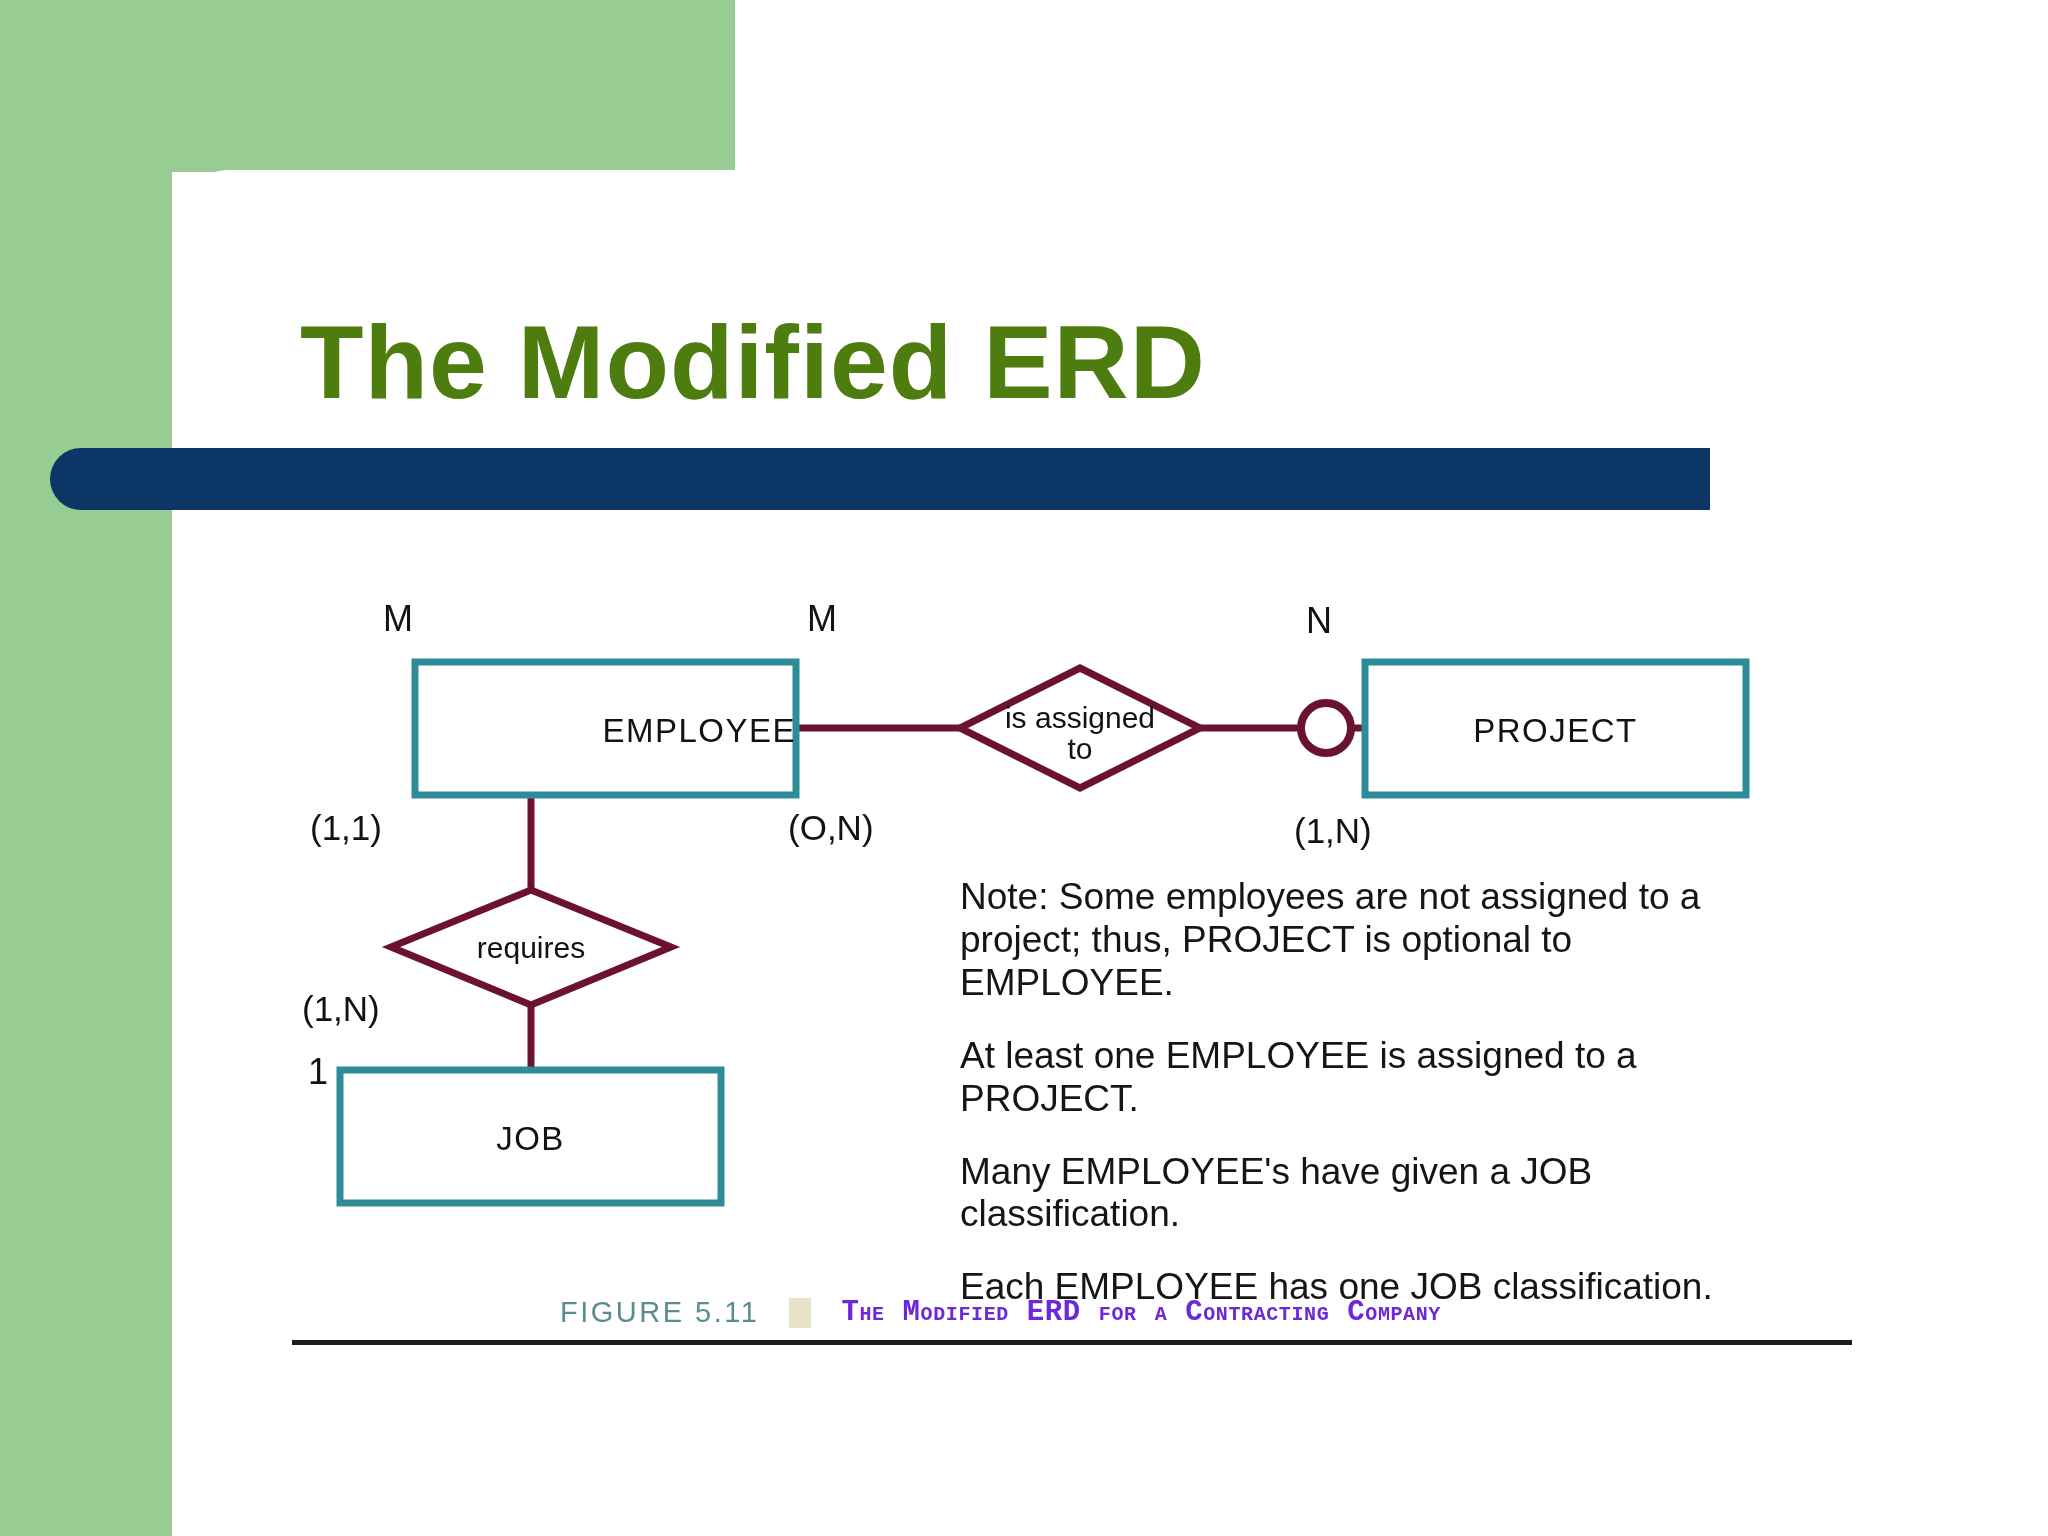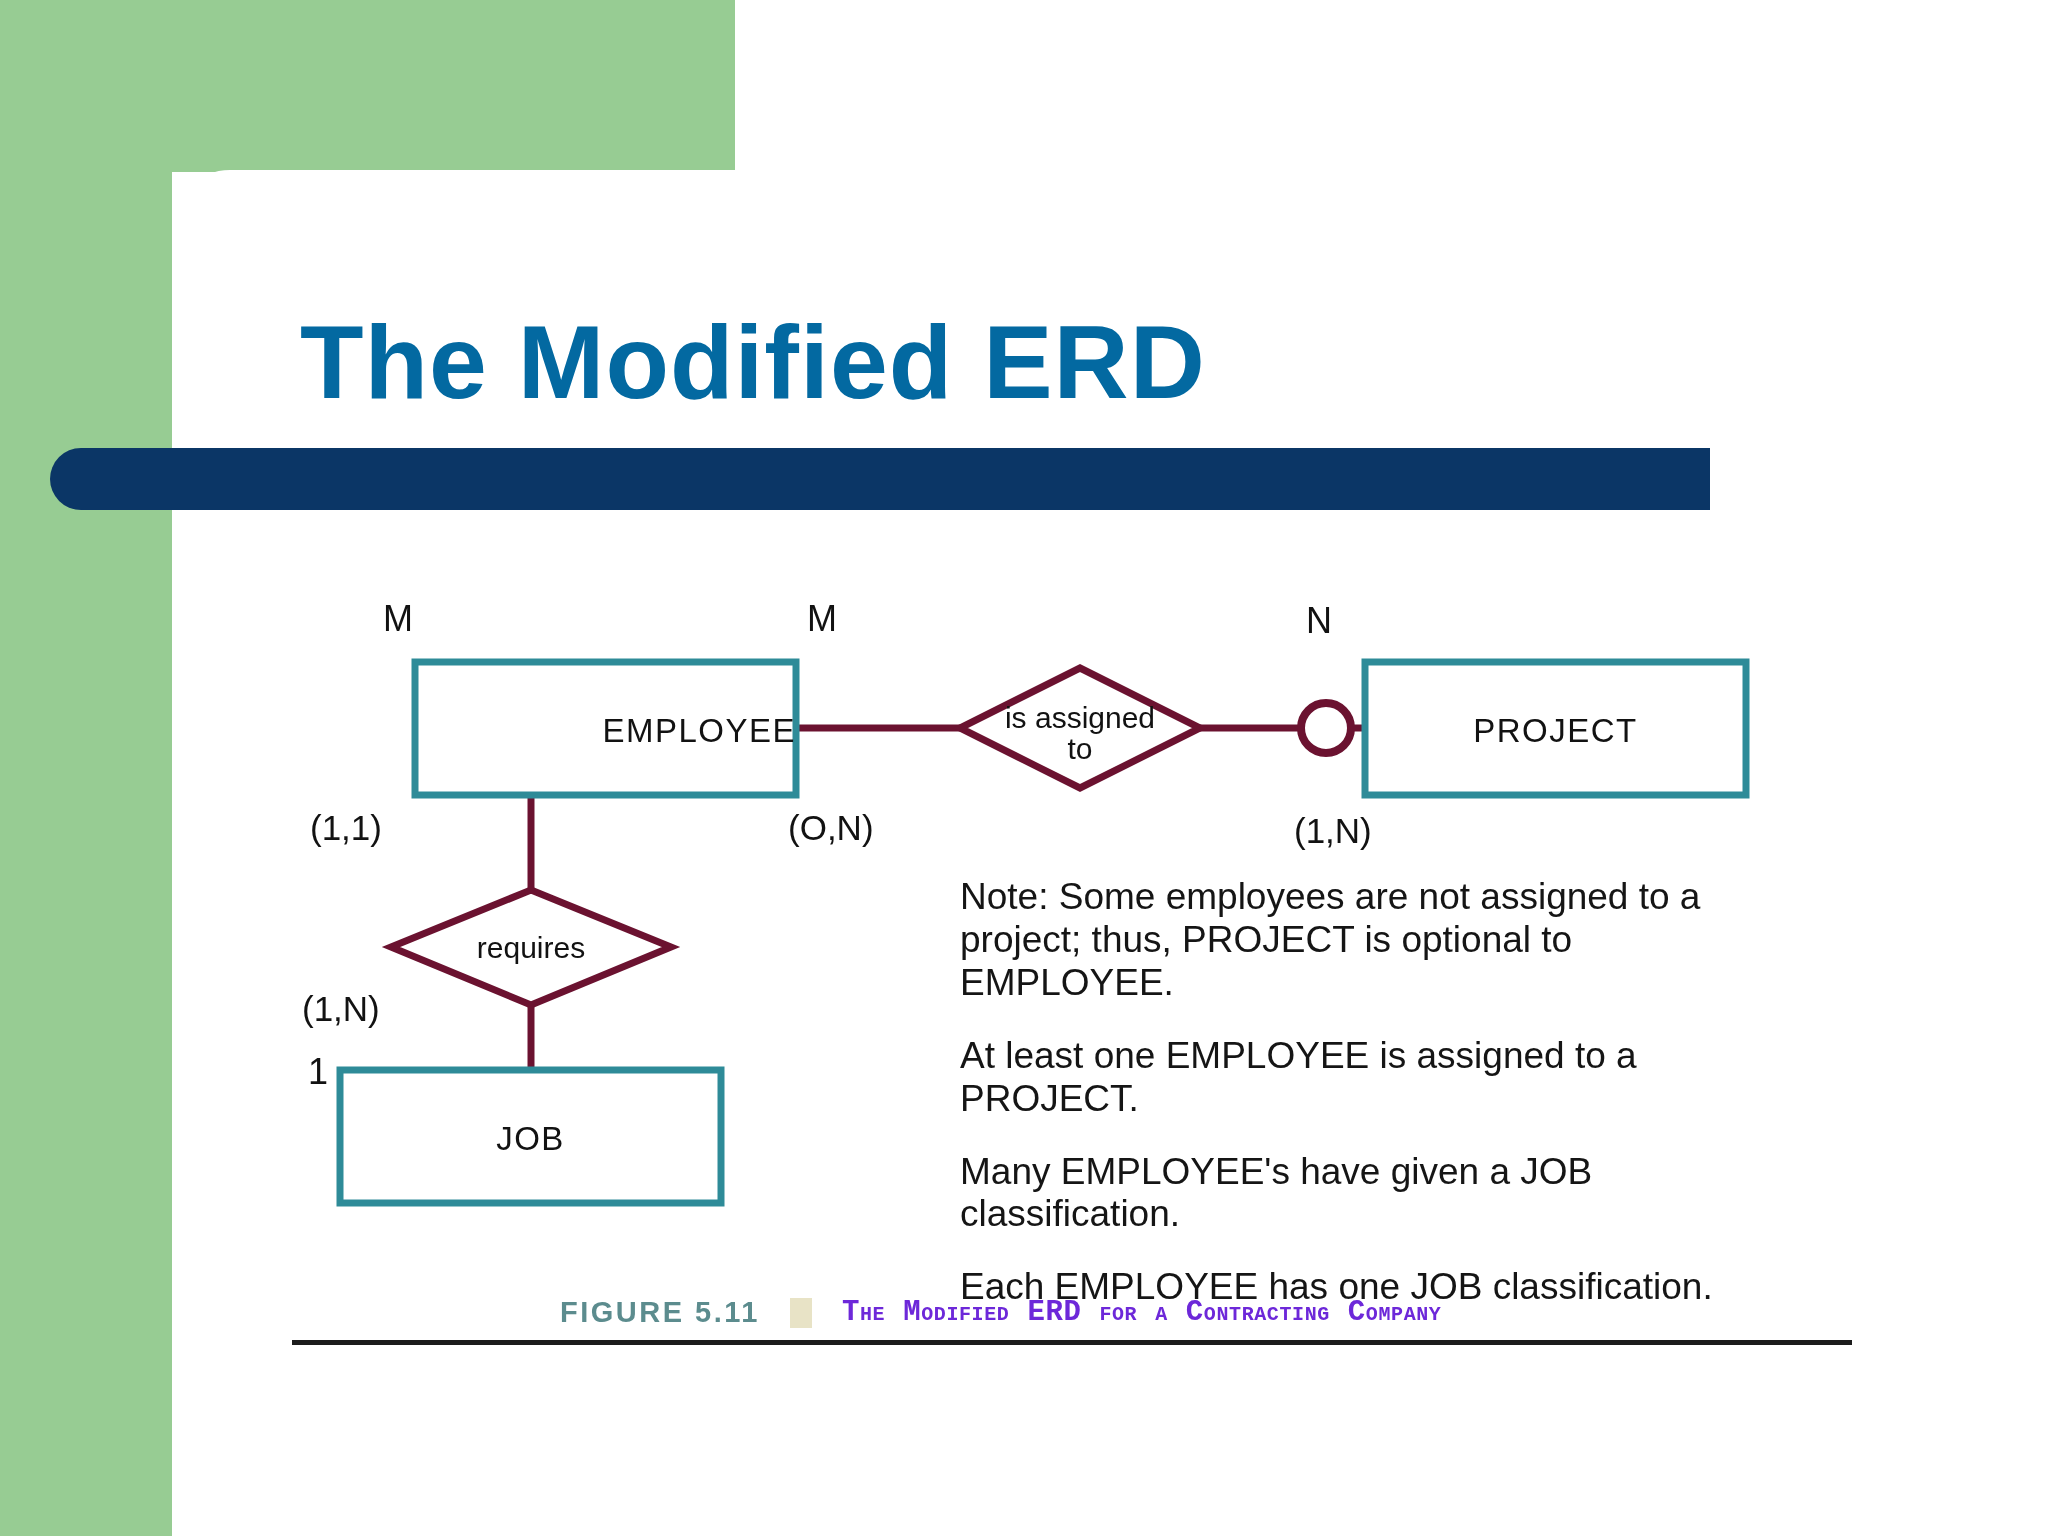--- a/index.html
+++ b/index.html
@@ -46,21 +46,21 @@
     border-top-right-radius: 0;
     border-bottom-right-radius: 0;
   }
 
   
   .slide-title {
     position: absolute;
     left: 300px; top: 238px;
     font-size: 104px;
     font-weight: bold;
-    color: #0369a1;
+    color: #4d7c0f;
     letter-spacing: 1px;
     white-space: nowrap;
     line-height: 1.05;
   }
 
   
   .figure-area {
     position: absolute;
     left: 280px; top: 580px;
     width: 1600px; height: 800px;
@@ -92,21 +92,21 @@
   
   .caption-row {
     position: absolute;
     left: 560px; top: 1296px;
     display: flex;
     align-items: center;
     white-space: nowrap;
   }
   .fig-num {
     font-size: 29px;
-    font-weight: bold;
+    font-weight: normal;
     letter-spacing: 2.5px;
     color: #5C8C8E;
   }
   .fig-swatch {
     width: 22px; height: 30px;
     background: #E8E3C6;
     margin: 0 30px;
     display: inline-block;
   }
   .fig-title {

